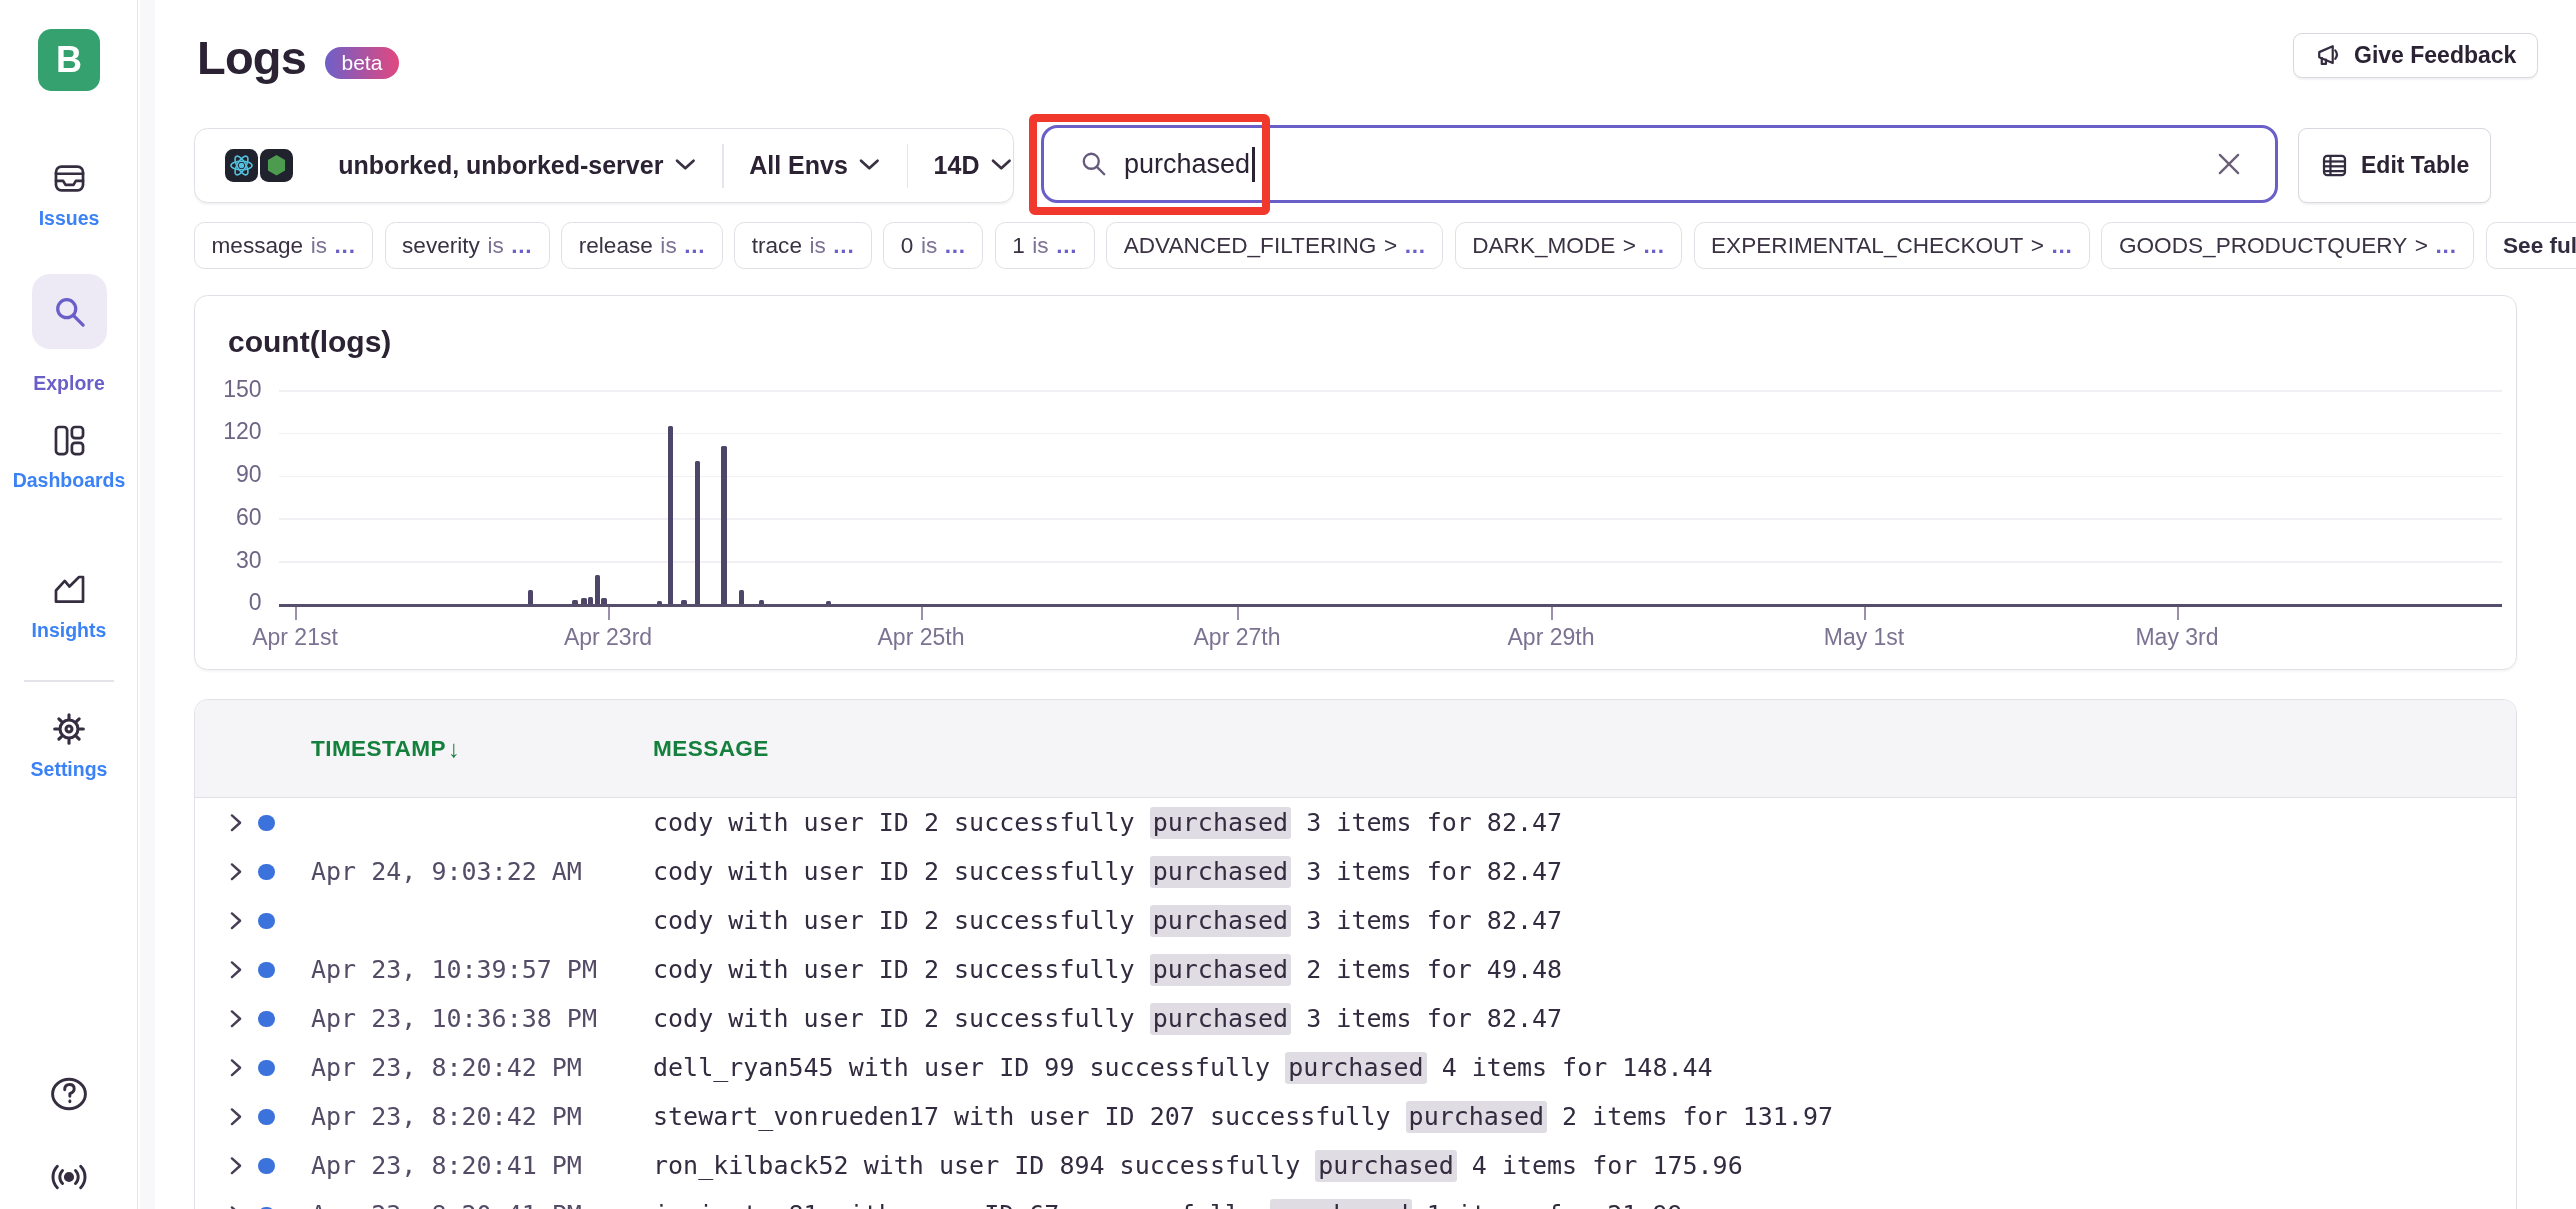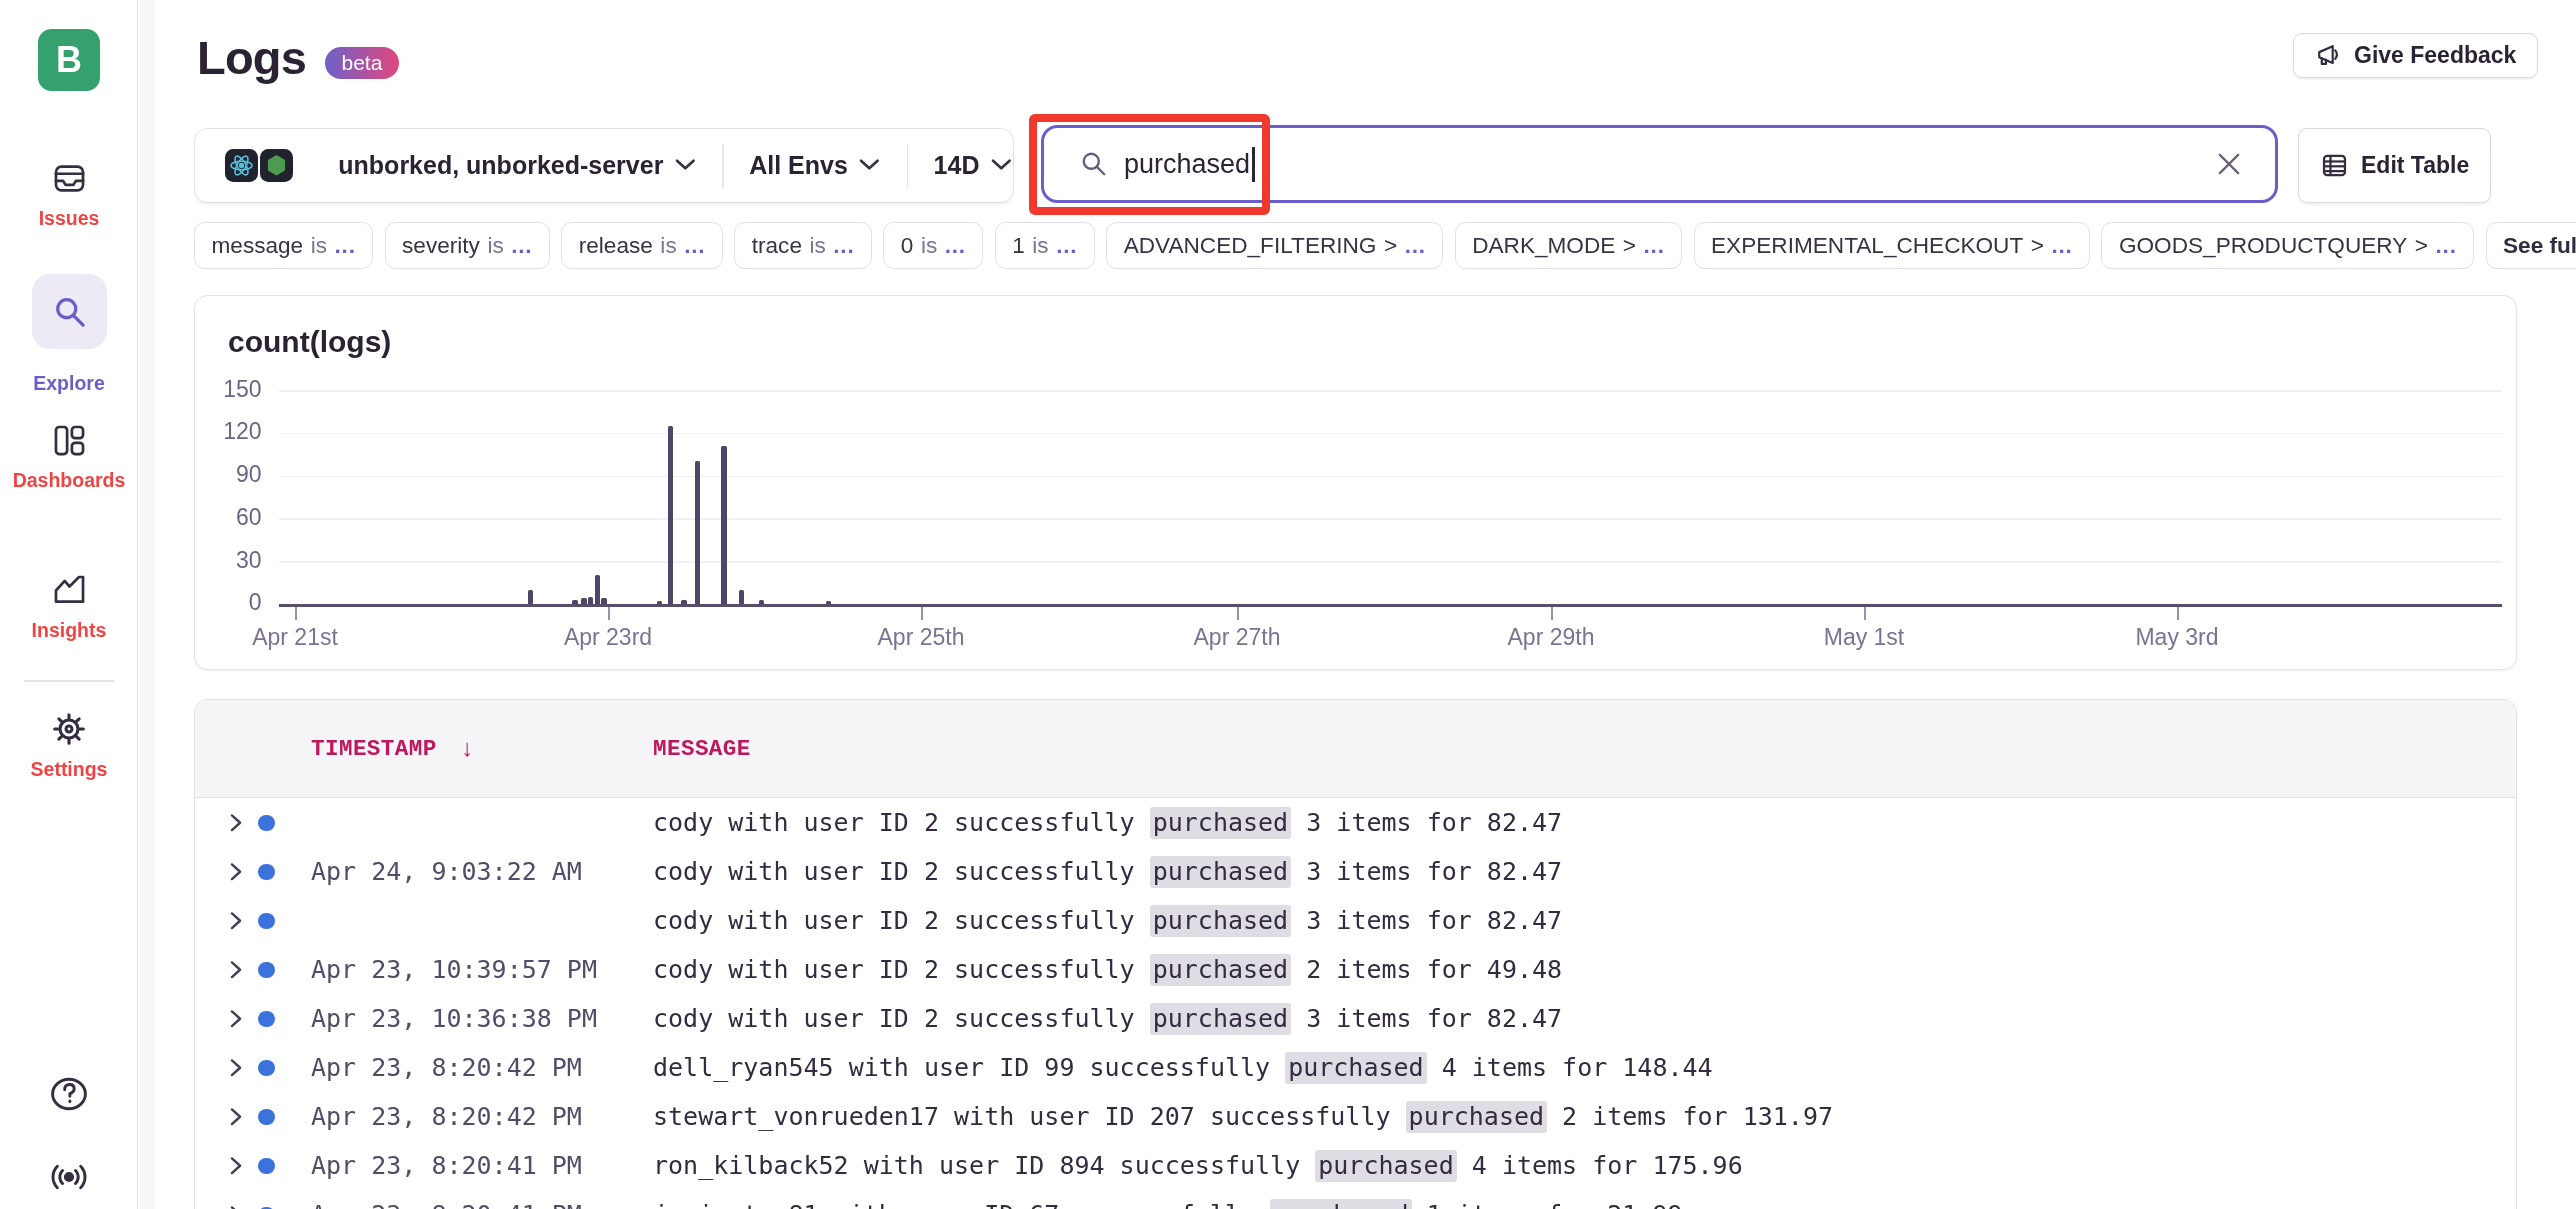--- a/index.html
+++ b/index.html
@@ -9,21 +9,21 @@
   
   #sidebar { position: absolute; left: 0; top: 0; width: 138px; height: 1209px;
     background: #fff; border-right: 1.5px solid #E9E5EC; z-index: 5; }
   #scroll-gutter { position: absolute; left: 140px; top: 0; width: 15px; height: 1209px;
     background: #F8F7FA; }
   #logo { position: absolute; left: 38px; top: 29px; width: 62px; height: 62px;
     background: #35A16F; border-radius: 13.5px; color: #fff; font-size: 36px; font-weight: 800;
     display: flex; align-items: center; justify-content: center; }
   .side-item { position: absolute; width: 138px; text-align: center; }
   .side-icon { display: flex; justify-content: center; }
-  .side-label { font-size: 19.5px; font-weight: 600; color: #ef4444; margin-top: 10.5px; }
+  .side-label { font-size: 19.5px; font-weight: 600; color: #3b82f6; margin-top: 10.5px; }
   .side-label.active { color: #6A5FC8; }
   #explore-tile { position: absolute; left: 32px; top: 274px; width: 75px; height: 75px;
     background: #EDEAF5; border-radius: 18px; display: flex; align-items: center; justify-content: center; }
   #side-divider { position: absolute; left: 24px; top: 680px; width: 90px; height: 1.5px; background: #E6E2EA; }
   svg.sideglyph { stroke: #352D40; fill: none; stroke-width: 3.4; stroke-linecap: round; stroke-linejoin: round; }
 
   
   #page-title { position: absolute; left: 197px; top: 30px; font-size: 47px; font-weight: 800;
     letter-spacing: -0.8px; color: #2B2233; }
   #beta-badge { position: absolute; left: 325px; top: 47px; height: 32px; padding: 0 16.5px;
@@ -79,22 +79,22 @@
   #axis-line { position: absolute; left: 0; bottom: 0; width: 100%; height: 3px; background: #564E6B; }
   .y-tick-label { position: absolute; left: 4.5px; width: 62px; text-align: right; font-size: 23px; color: #6E6484; }
   .x-tick-mark { position: absolute; top: 311px; width: 2.3px; height: 12.8px; background: #9A90AC; }
   .x-tick-label { position: absolute; top: 328px; transform: translateX(-50%); font-size: 23px; color: #7C7292; white-space: nowrap; }
 
   
   #table-panel { position: absolute; left: 194px; top: 699px; width: 2323px; height: 571px;
     background: #fff; border: 1.5px solid #E3DFE7; border-radius: 13.5px 13.5px 0 0; overflow: hidden; }
   #table-header { position: absolute; left: 0; top: 0; width: 100%; height: 98px;
     background: #F5F4F7; border-bottom: 1.5px solid #E3DFE7; }
-  .col-head { position: absolute; top: 0; height: 98px; display: flex; align-items: center; gap: 23px;
-    font-size: 22.6px; font-weight: 700; letter-spacing: 0.4px; color: #be185d; font-family: Liberation Mono, monospace; }
+  .col-head { position: absolute; top: 0; height: 98px; display: flex; align-items: center; gap: 2px;
+    font-size: 22.6px; font-weight: 700; letter-spacing: 0.4px; color: #15803d; }
   #col-timestamp { left: 116px; }
   #col-message { left: 458px; }
   #sort-icon { font-size: 24px; font-weight: 400; }
   #table-rows { position: absolute; left: 0; top: 98px; width: 100%; }
   .log-row { position: relative; height: 49px; }
   .row-chevron { position: absolute; left: 32px; top: 15px; }
   .row-dot { position: absolute; left: 63px; top: 16.5px; width: 16.5px; height: 16.5px;
     border-radius: 50%; background: #3B72DB; }
   .row-ts { position: absolute; left: 116px; top: 0; height: 49px; display: flex; align-items: center;
     font-family: "DejaVu Sans Mono", monospace; font-size: 25px; color: #544C66; white-space: pre; }

